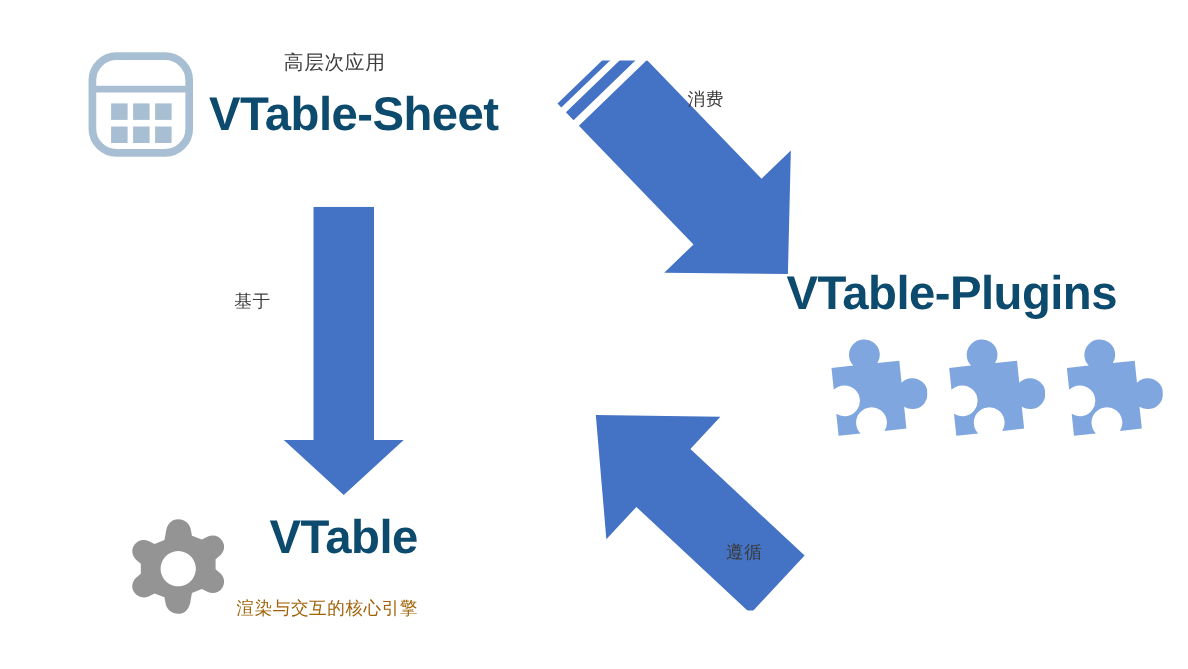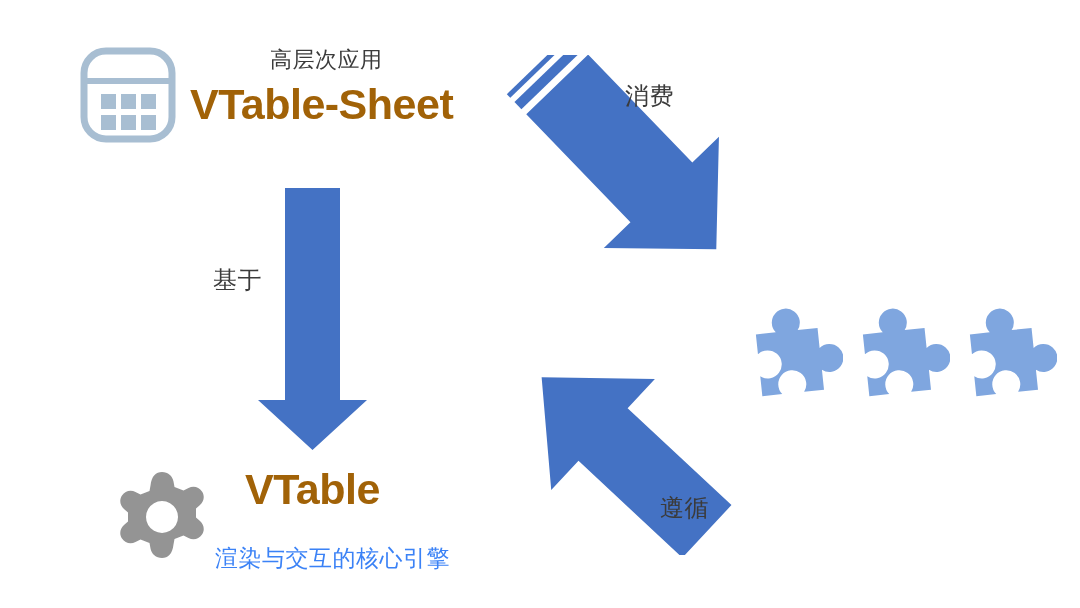--- a/index.html
+++ b/index.html
@@ -15,45 +15,44 @@
     width: 1080px;
     height: 608px;
     background: #ffffff;
     overflow: hidden;
   }
   .node { position: absolute; }
 
   
   .caption {
     position: absolute;
-    font-size: 22px;
+    font-size: 18px;
     color: #3b3b3b;
     font-weight: 400;
     white-space: nowrap;
     letter-spacing: 0.5px;
-    margin-left: 12px;
   }
   .title {
     position: absolute;
     font-size: 43px;
     font-weight: bold;
+    color: #0c4a6e;
+    white-space: nowrap;
+    letter-spacing: -0.5px;
+  }
+  .subcaption {
+    position: absolute;
+    font-size: 16px;
     color: #a16207;
     white-space: nowrap;
-    letter-spacing: -0.5px;
-  }
-  .subcaption {
-    position: absolute;
-    font-size: 23px;
-    color: #3b82f6;
-    white-space: nowrap;
     letter-spacing: 0.5px;
   }
   .arrow-label {
     position: absolute;
-    font-size: 24px;
+    font-size: 16px;
     color: #3b3b3b;
     white-space: nowrap;
     letter-spacing: 0.5px;
   }
 
   
   .icon-svg { display: block; }
 </style>
 </head>
 <body>
@@ -98,20 +97,21 @@
       <rect x="43" y="49" width="15" height="15" fill="#A8BED2"></rect>
       <rect x="63" y="49" width="15" height="15" fill="#A8BED2"></rect>
       <rect x="23" y="70" width="15" height="15" fill="#A8BED2"></rect>
       <rect x="43" y="70" width="15" height="15" fill="#A8BED2"></rect>
       <rect x="63" y="70" width="15" height="15" fill="#A8BED2"></rect>
     </svg>
   </div>
   <div class="caption" style="left:258px; top:45px;">高层次应用</div>
   <div class="title" style="left:190px; top:80px;">VTable-Sheet</div>
 
+  <div class="title" style="left:715px; top:243px;">VTable-Plugins</div>
 
   <div class="node" style="left:738px; top:303px; width:105px; height:100px;">
     <svg class="icon-svg" width="105" height="100" viewBox="0 0 105 100">
       <g transform="rotate(-6 52 50)">
         <path d="M 20 28
                  L 40 28
                  A 14 14 0 1 1 62 28
                  L 82 28
                  L 82 48
                  A 14 14 0 1 1 82 70

